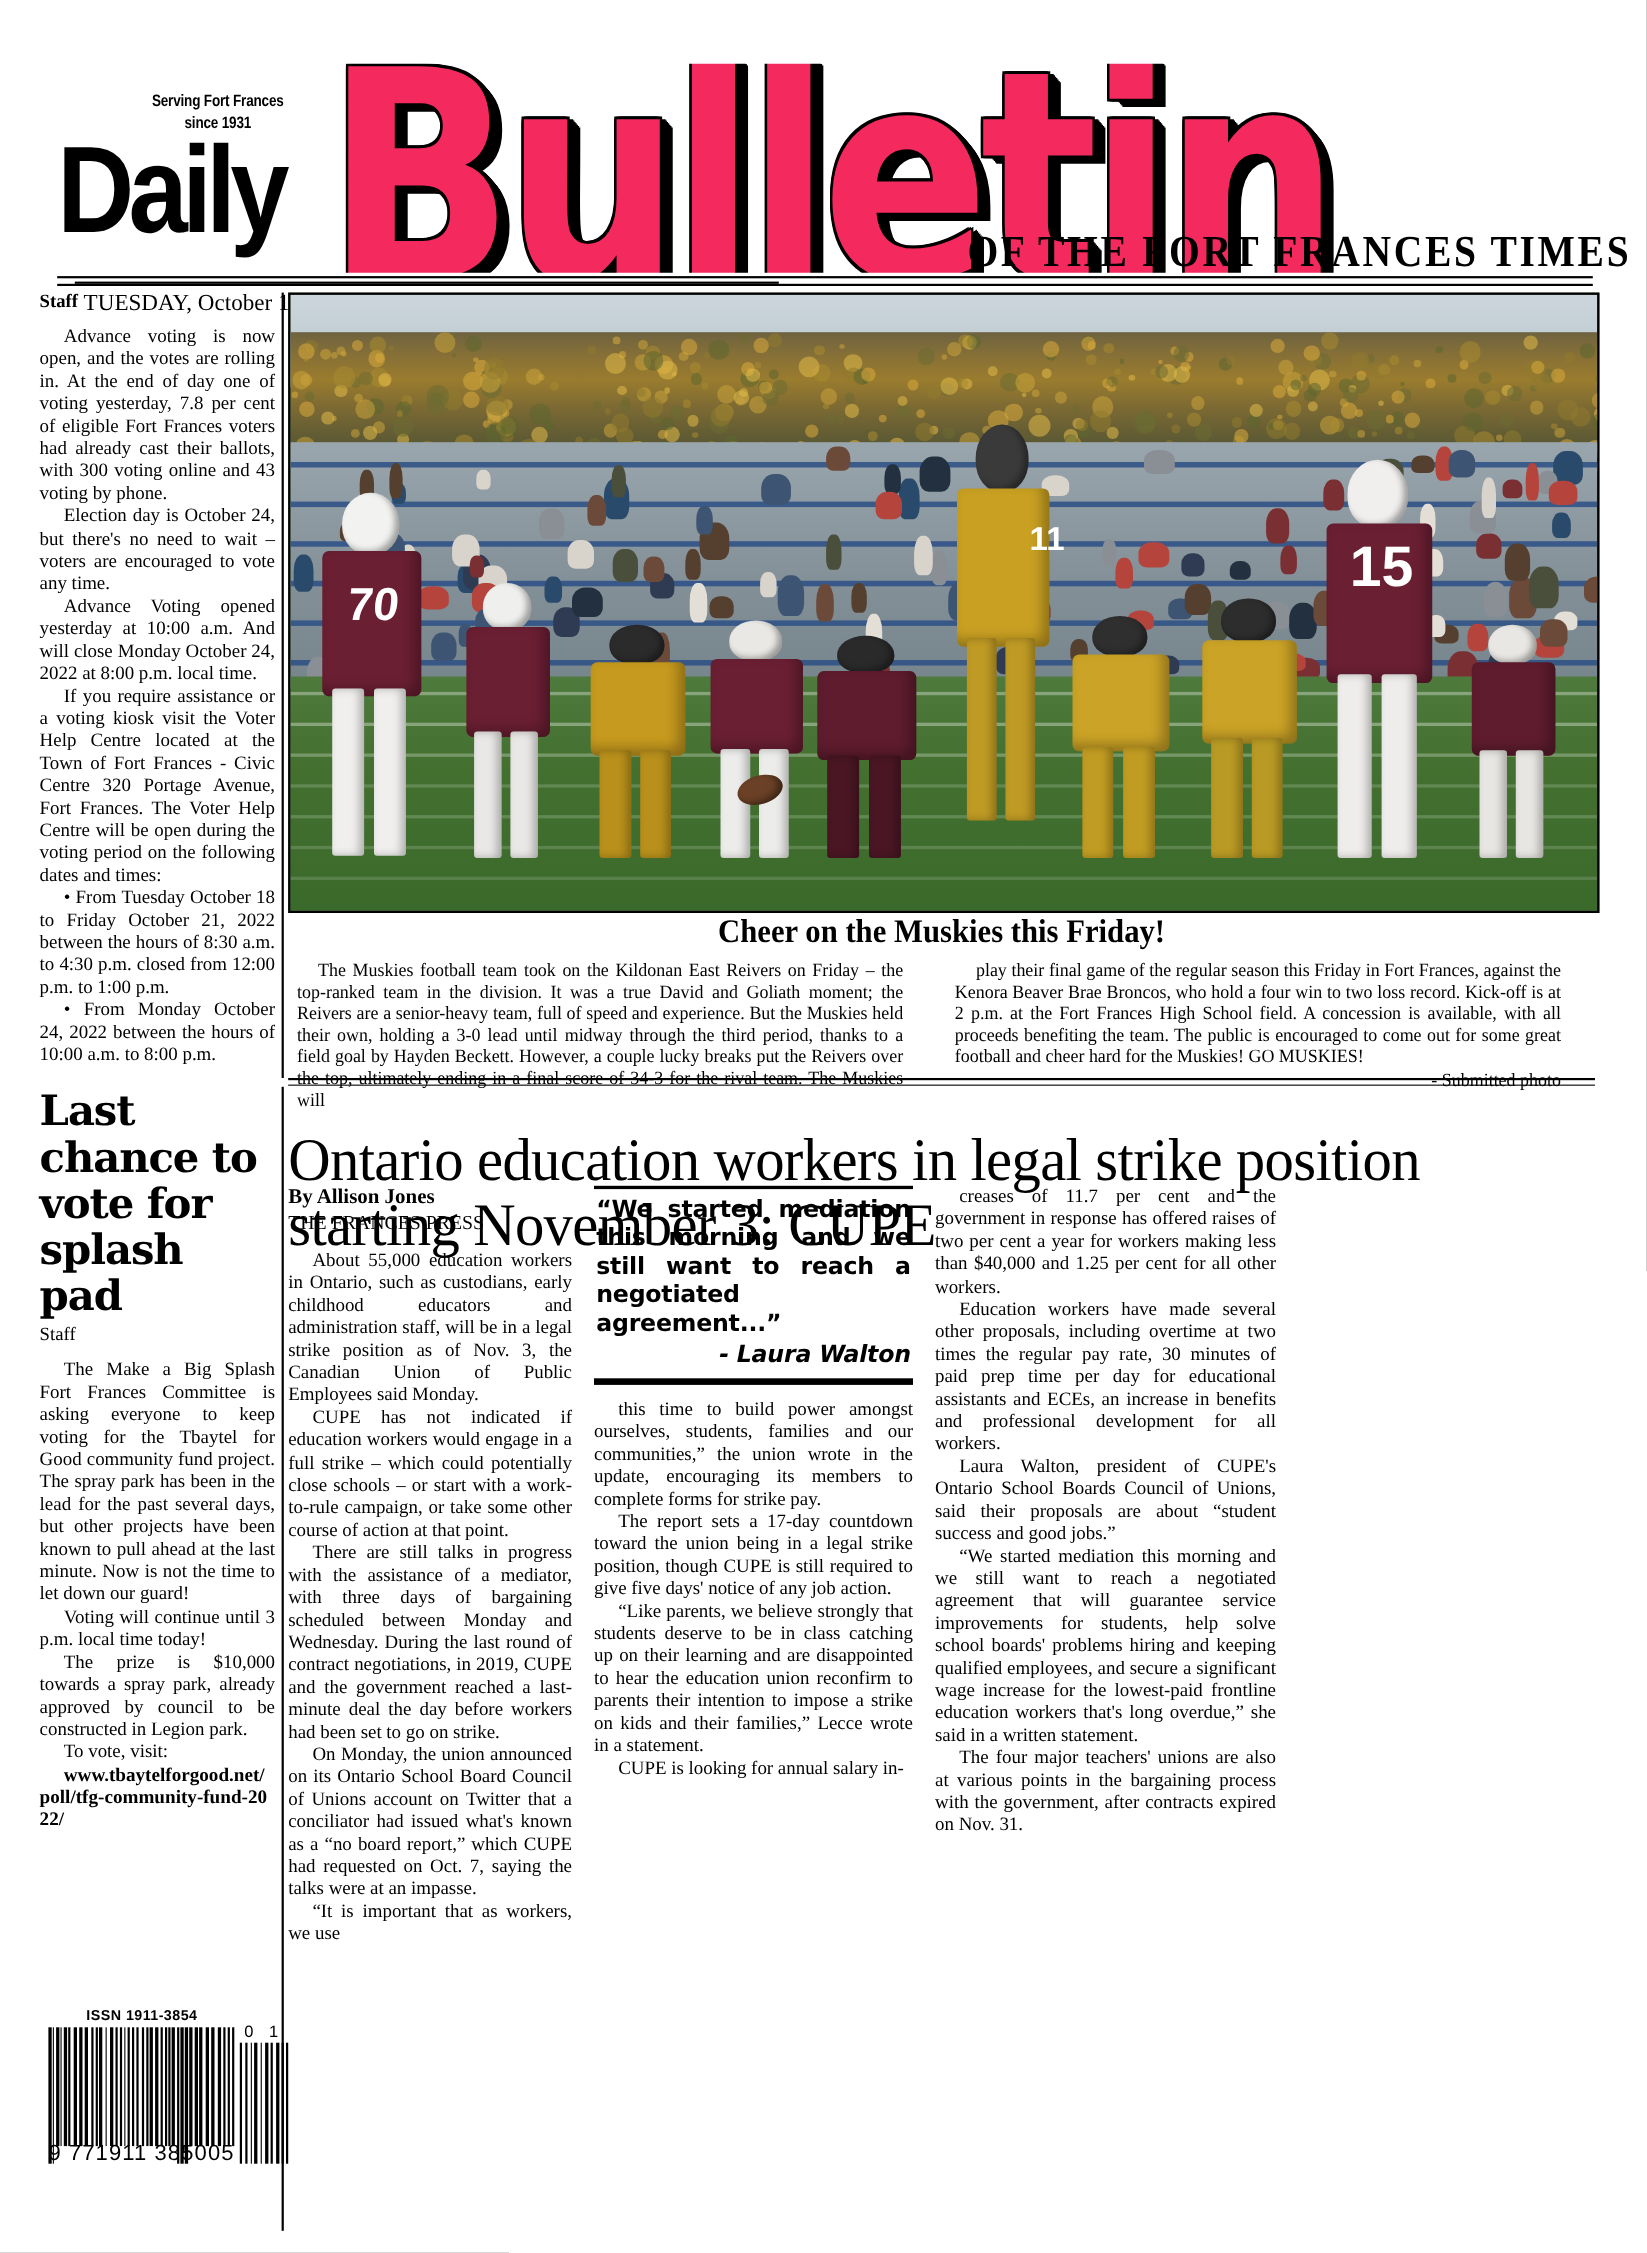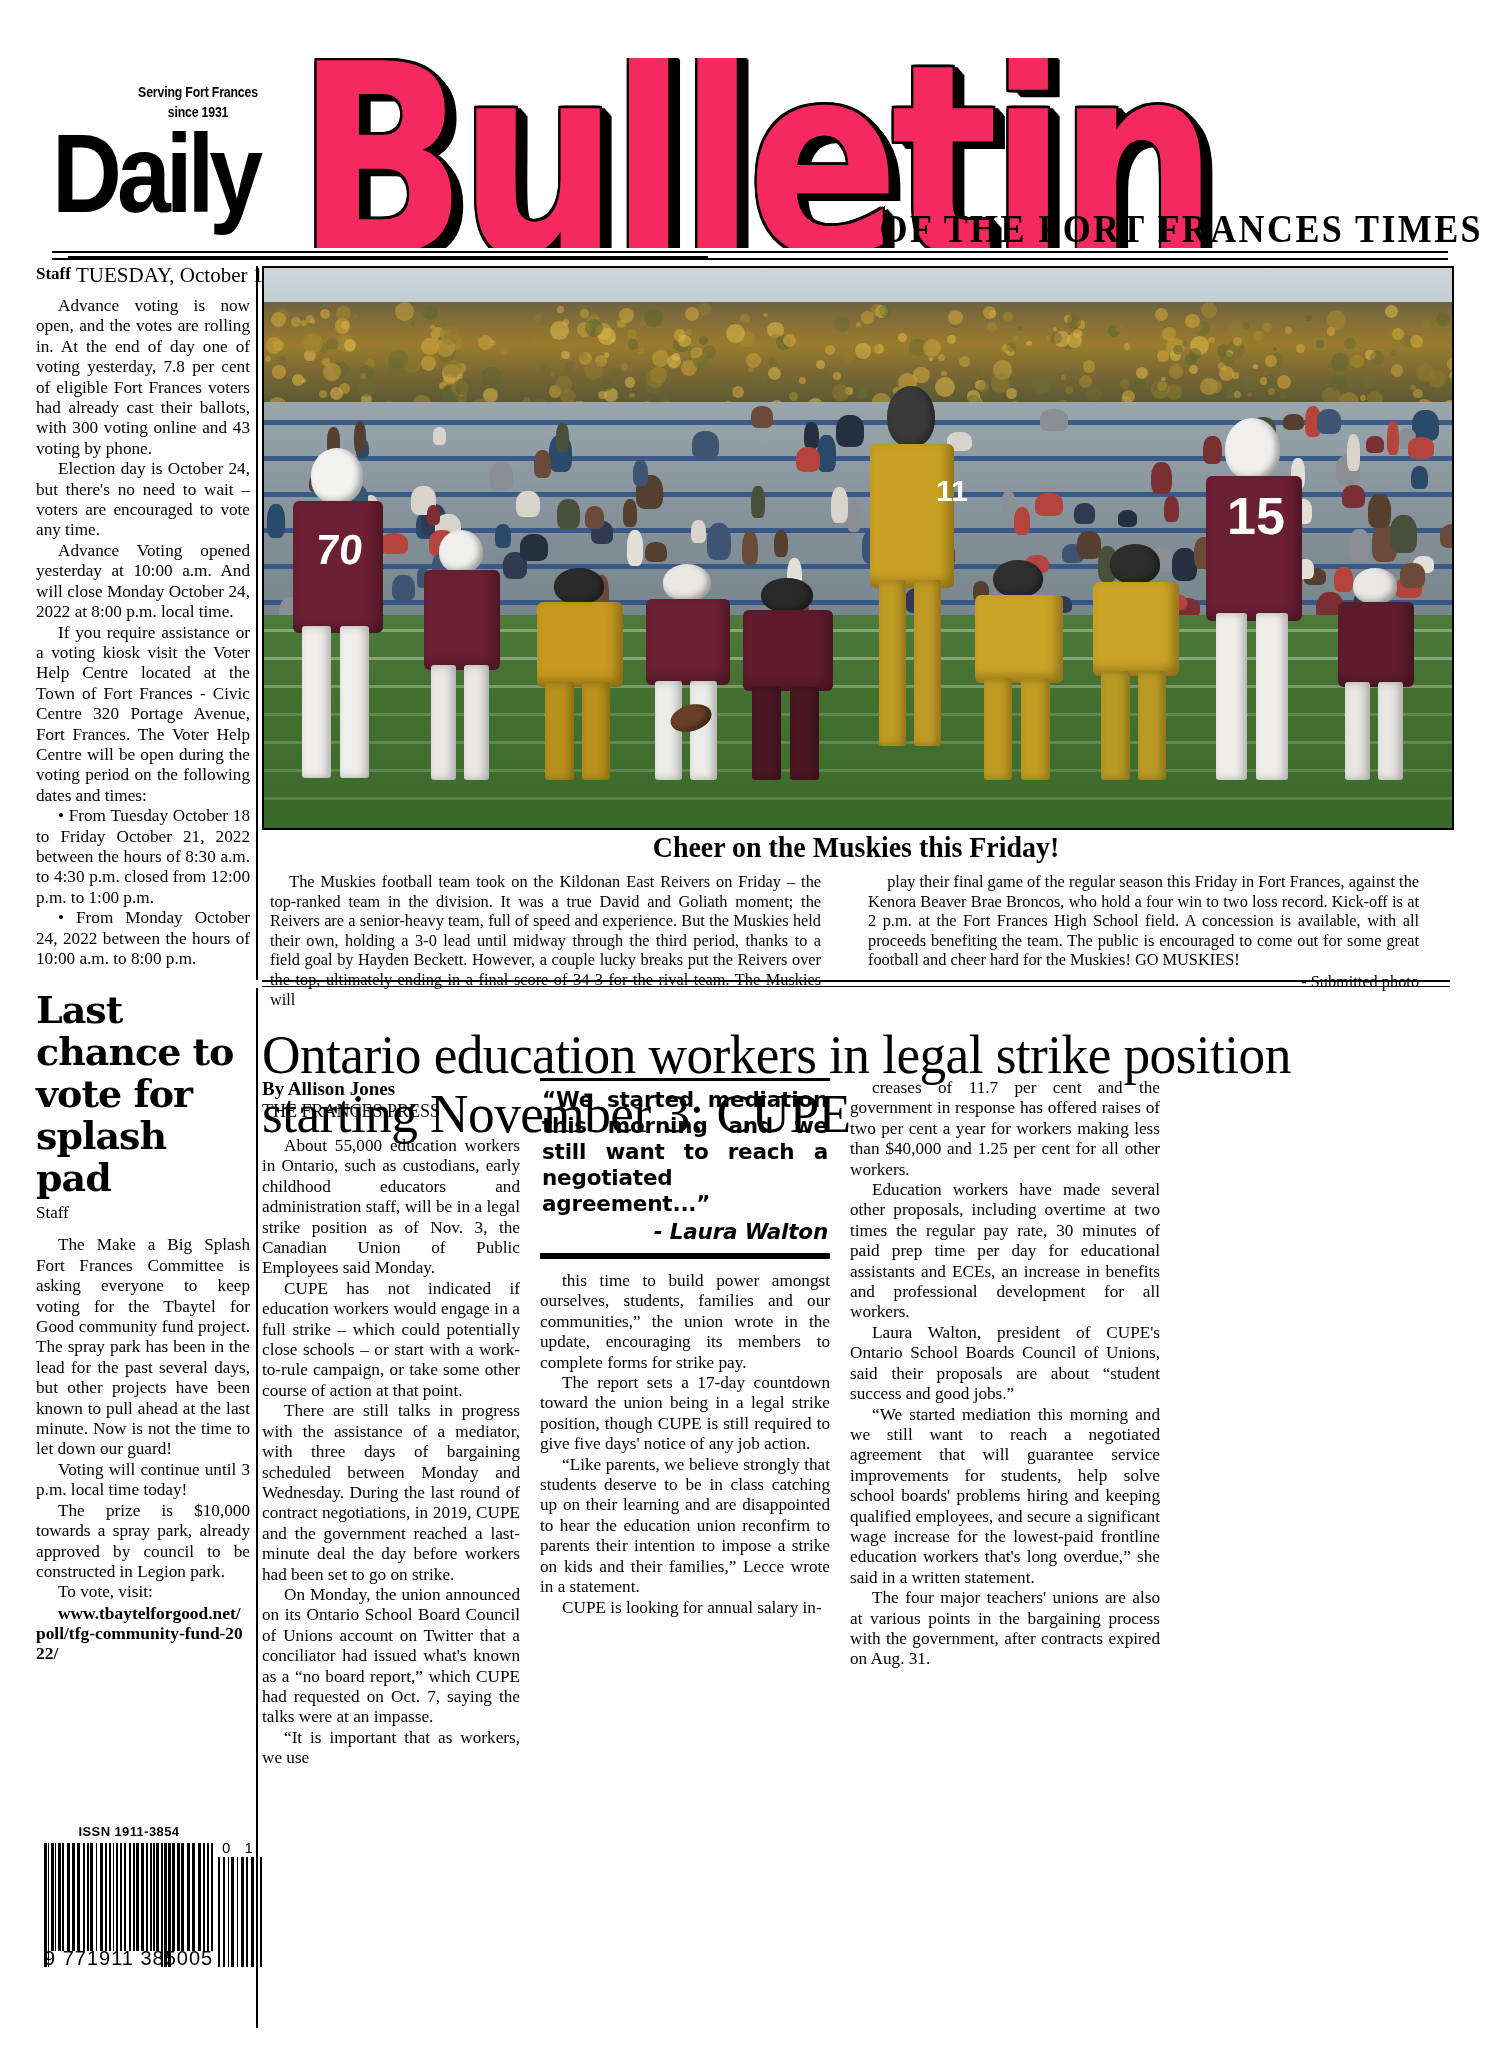--- a/index.html
+++ b/index.html
@@ -1099,21 +1099,21 @@
         <p>CUPE is looking for annual salary in-</p>
       </div>
     </div>
 
     <div class="cupe-col c3">
       <div class="col-body">
         <p>creases of 11.7 per cent and the government in response has offered raises of two per cent a year for workers making less than $40,000 and 1.25 per cent for all other workers.</p>
         <p>Education workers have made several other proposals, including overtime at two times the regular pay rate, 30 minutes of paid prep time per day for educational assistants and ECEs, an increase in benefits and professional development for all workers.</p>
         <p>Laura Walton, president of CUPE's Ontario School Boards Council of Unions, said their proposals are about “student success and good jobs.”</p>
         <p>“We started mediation this morning and we still want to reach a negotiated agreement that will guarantee service improvements for students, help solve school boards' problems hiring and keeping qualified employees, and secure a significant wage increase for the lowest-paid frontline education workers that's long overdue,” she said in a written statement.</p>
-        <p>The four major teachers' unions are also at various points in the bargaining process with the government, after contracts expired on Aug. 31.</p>
+        <p>The four major teachers' unions are also at various points in the bargaining process with the government, after contracts expired on Nov. 31.</p>
       </div>
     </div>
 
   </div>
 
   <div class="divider-v" style="left:256px; top:266px; width:2px; height:714px;"></div>
   <div class="divider-v" style="left:256px; top:988px; width:2px; height:1040px;"></div>
 </div>
 
 </body></html>

